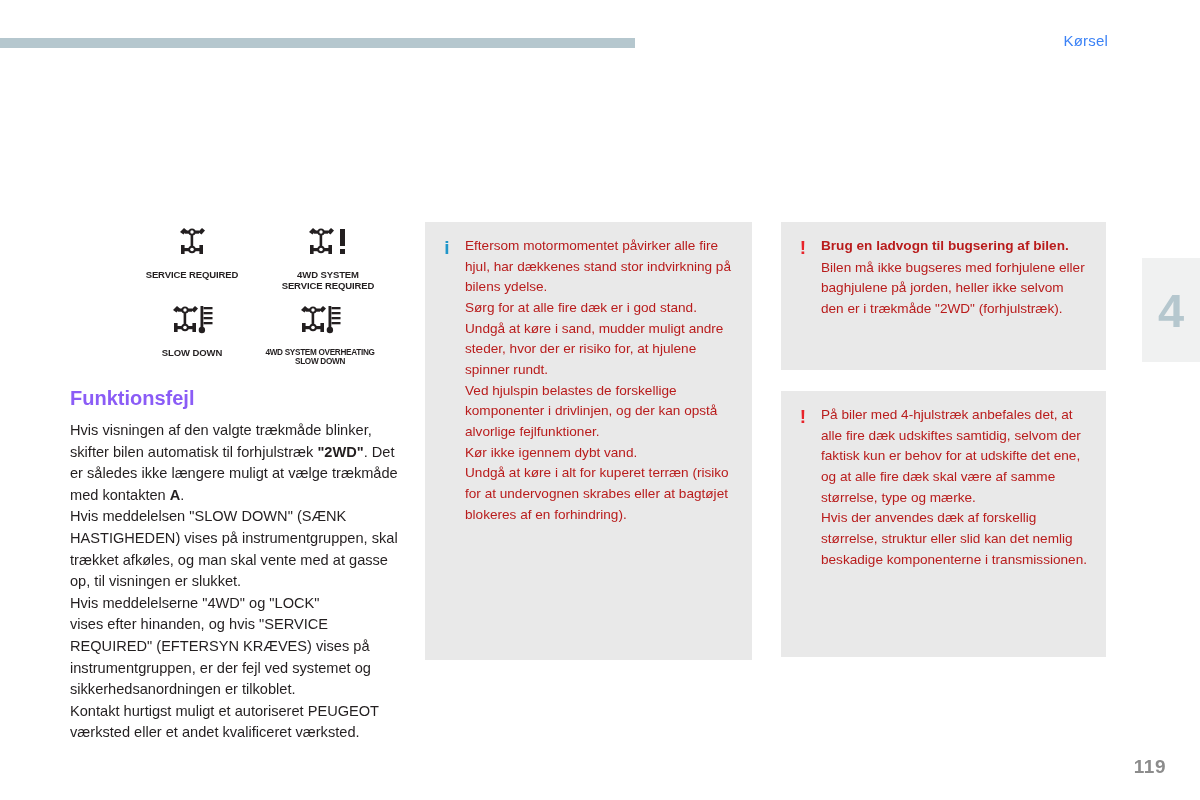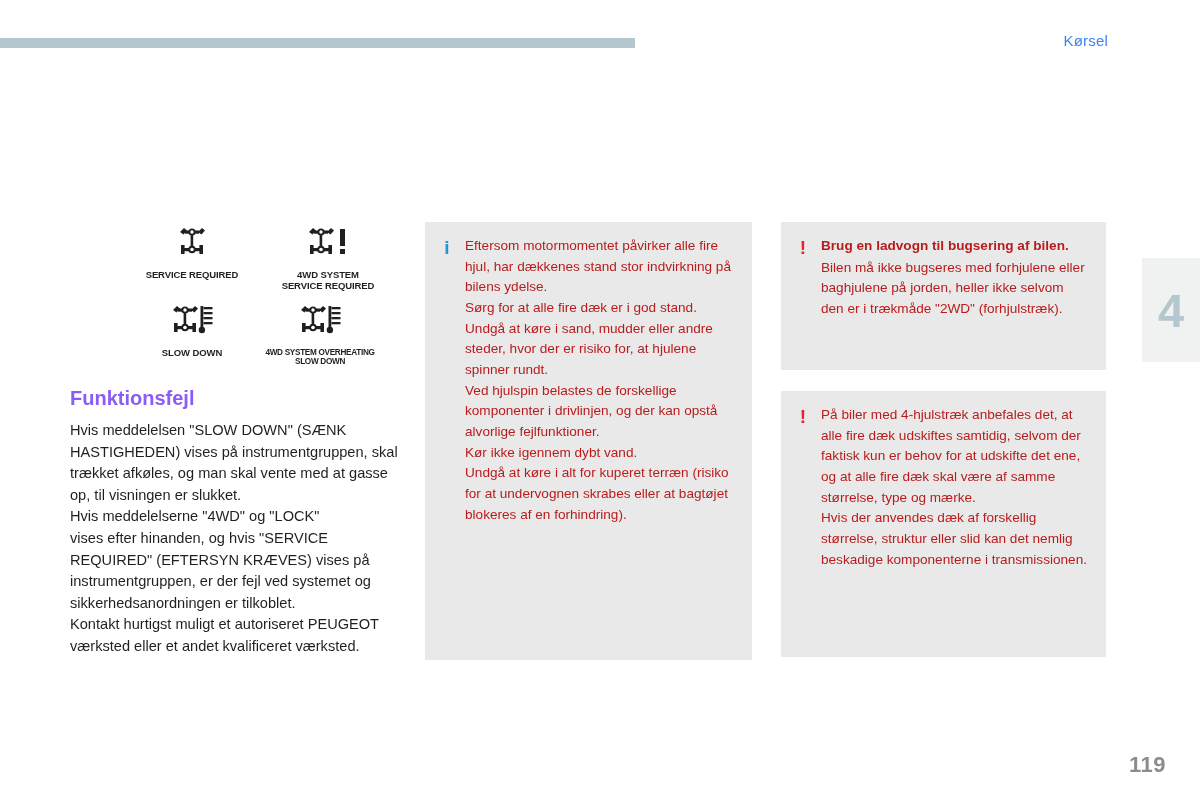--- a/index.html
+++ b/index.html
@@ -52,21 +52,21 @@
     font-weight: bold;
     color: #b5c7ce;
     line-height: 1;
   }
 
   
   #page-number {
     position: absolute;
     right: 34px;
     bottom: 22px;
-    font-size: 22px;
+    font-size: 19px;
     font-weight: bold;
     color: #8c8c8c;
     letter-spacing: 0.5px;
     text-align: center;
   }
 
   
   .column {
     position: absolute;
     top: 222px;
@@ -274,34 +274,35 @@
       </svg>
       <div class="icon-label tight">4WD SYSTEM OVERHEATING
 SLOW DOWN</div>
     </div>
 
   </div>
 
   <h2 id="section-heading">Funktionsfejl</h2>
 
   <div class="body-text">
+    <p style="margin:0"><span>Hvis visningen af den valgte trækmåde blinker, skifter bilen automatisk til forhjulstræk <b>"2WD"</b>. Det er således ikke længere muligt at vælge trækmåde med kontakten <b>A</b>.</span></p>
     <p style="margin:0"><span>Hvis meddelelsen "SLOW DOWN" (SÆNK HASTIGHEDEN) vises på instrumentgruppen, skal trækket afkøles, og man skal vente med at gasse op, til visningen er slukket.</span></p>
     <p style="margin:0"><span>Hvis meddelelserne "4WD" og "LOCK"</span></p>
     <p style="margin:0"><span>vises efter hinanden, og hvis "SERVICE REQUIRED" (EFTERSYN KRÆVES) vises på instrumentgruppen, er der fejl ved systemet og sikkerhedsanordningen er tilkoblet.</span></p>
     <p style="margin:0"><span>Kontakt hurtigst muligt et autoriseret PEUGEOT værksted eller et andet kvalificeret værksted.</span></p>
   </div>
 </div>
 
 <div class="column" id="col-mid">
   <div class="callout" id="callout-info">
     <div class="callout-icon info">i</div>
     <div class="callout-body">
       <p>Eftersom motormomentet påvirker alle fire hjul, har dækkenes stand stor indvirkning på bilens ydelse.</p>
       <p>Sørg for at alle fire dæk er i god stand.</p>
-      <p>Undgå at køre i sand, mudder eller andre steder, hvor der er risiko for, at hjulene spinner rundt.</p>
+      <p>Undgå at køre i sand, mudder muligt andre steder, hvor der er risiko for, at hjulene spinner rundt.</p>
       <p>Ved hjulspin belastes de forskellige komponenter i drivlinjen, og der kan opstå alvorlige fejlfunktioner.</p>
       <p>Kør ikke igennem dybt vand.</p>
       <p>Undgå at køre i alt for kuperet terræn (risiko for at undervognen skrabes eller at bagtøjet blokeres af en forhindring).</p>
     </div>
   </div>
 </div>
 
 <div class="column" id="col-right">
 
   <div class="callout" id="callout-warn-1">

